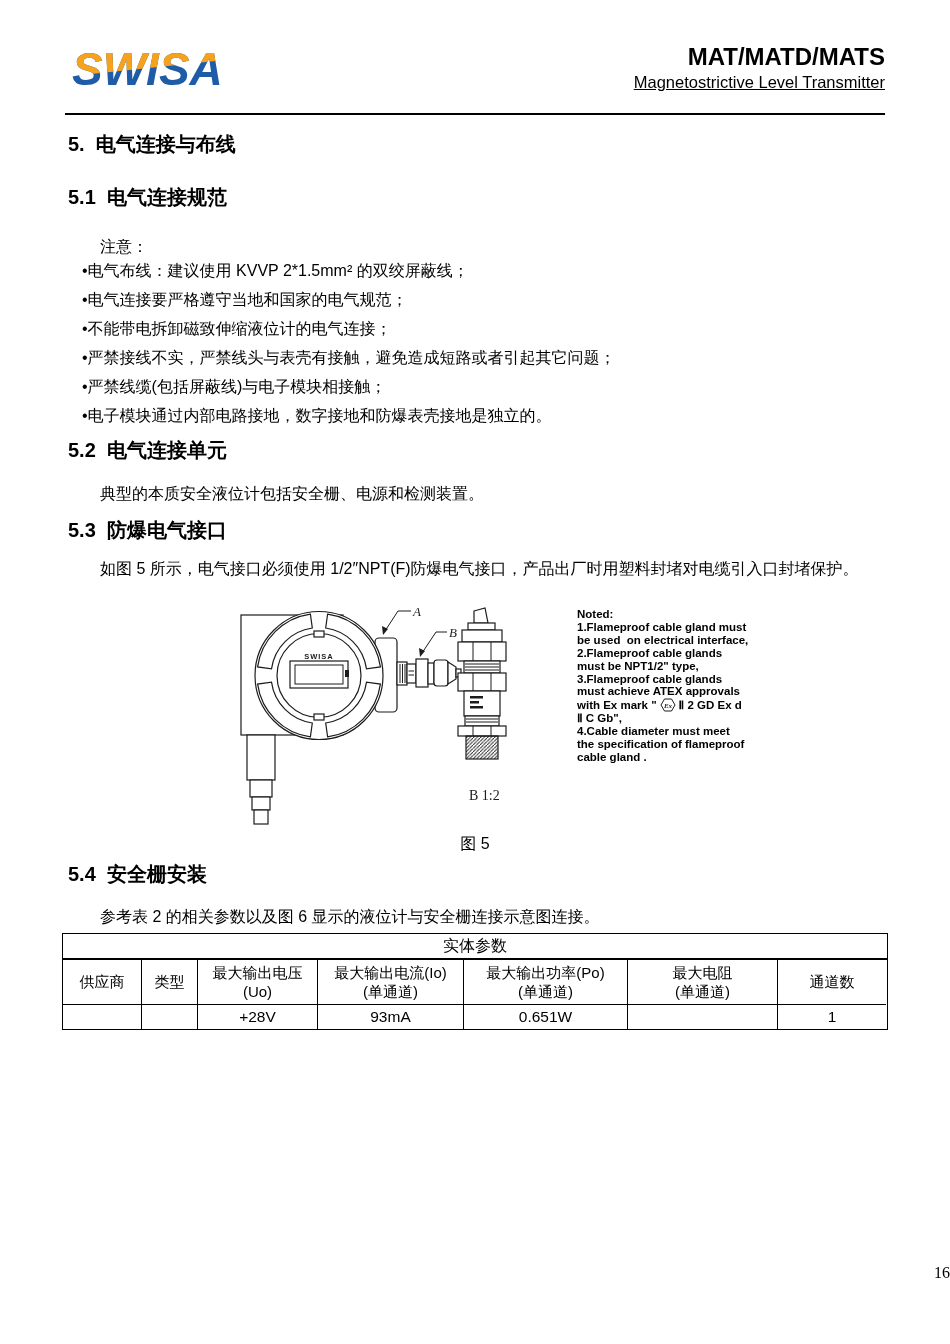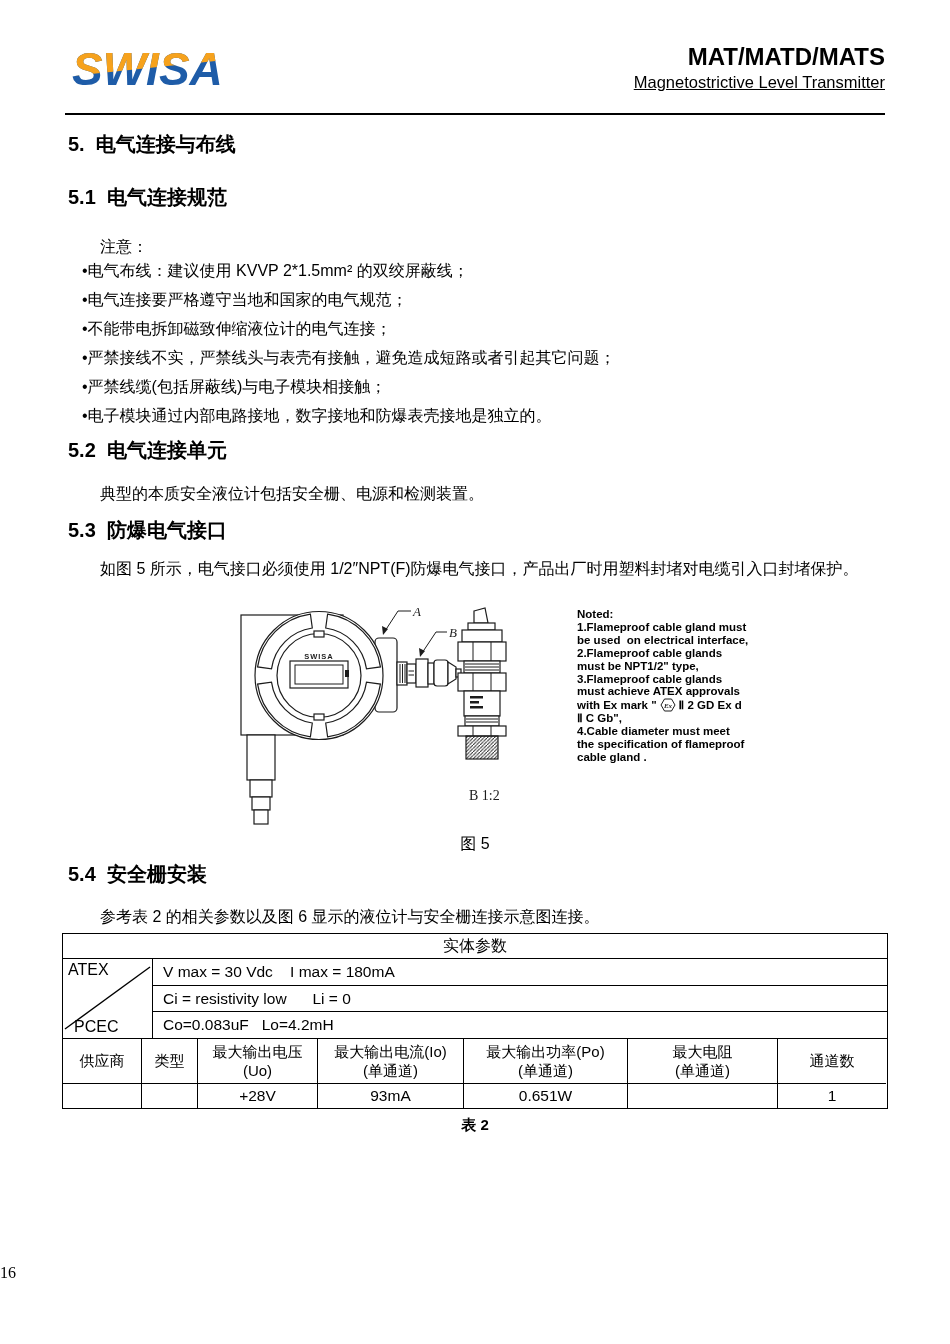--- a/index.html
+++ b/index.html
@@ -55,21 +55,21 @@
   .t-grid { display:grid; grid-template-columns:78px 56px 120px 146px 164px 150px 109px;
             border-top:1.5px solid #000; }
   .t-grid > div { border-left:1.5px solid #000; display:flex; flex-direction:column;
                   align-items:center; justify-content:center; text-align:center; }
   .t-grid > div:nth-child(7n+1) { border-left:none; }
   .th-cell { height:45px; font-size:15px; line-height:19.5px; border-bottom:1.5px solid #000; }
   .td-cell { height:24px; font-size:15.5px; }
   .tbl-caption { left:62px; top:1116px; width:826px; text-align:center;
                  font-size:15px; font-weight:bold; }
 
-  .page-num { left:0; top:1264px; width:950px; text-align:left;
+  .page-num { left:0; top:1264px; width:950px; text-align:right;
               font-family:"Liberation Serif", serif; font-size:16px; }
 
   
   .draw { shape-rendering:geometricPrecision; }
   .ln  { fill:#fff; stroke:#1c1c1c; stroke-width:1.2; }
   .ln2 { fill:none; stroke:#1c1c1c; stroke-width:1; }
   .blk { fill:#1c1c1c; stroke:none; }
   .cad { font-family:"Liberation Serif", serif; fill:#1c1c1c; }
 </style>
 </head>
@@ -218,32 +218,20 @@
     </div>
   </div>
 
   <div class="abs fig-caption">图 5</div>
 
   <div class="abs h1" style="top:861px">5.4  安全栅安装</div>
   <div class="abs body-t" style="top:907px">参考表 2 的相关参数以及图 6 显示的液位计与安全栅连接示意图连接。</div>
 
   <div class="abs tbl">
     <div class="t-title">实体参数</div>
-    <div class="t-cert">
-      <div class="cert-cell">
-        <svg class="cert-diag" viewBox="0 0 90 79" preserveAspectRatio="none">
-          <line x1="2" y1="70" x2="88" y2="8" stroke="#000" stroke-width="1.4"></line>
-        </svg>
-        <span class="cert-top">ATEX</span>
-        <span class="cert-bot">PCEC</span>
-      </div>
-      <div class="p-row p-r1">V max = 30 Vdc    I max = 180mA</div>
-      <div class="p-row p-r2">Ci = resistivity low      Li = 0</div>
-      <div class="p-row p-r3">Co=0.083uF   Lo=4.2mH</div>
-    </div>
     <div class="t-grid">
       <div class="th-cell">
         <span>供应商</span>
         </div>
       <div class="th-cell">
         <span>类型</span>
         </div>
       <div class="th-cell">
         <span>最大输出电压</span>
           <span>(Uo)</span>
@@ -267,16 +255,15 @@
       <div class="td-cell"></div>
       <div class="td-cell"></div>
       <div class="td-cell">+28V</div>
       <div class="td-cell">93mA</div>
       <div class="td-cell">0.651W</div>
       <div class="td-cell"></div>
       <div class="td-cell">1</div>
     </div>
   </div>
 
-  <div class="abs tbl-caption">表 2</div>
 
   <div class="abs page-num">16</div>
 </div>
 
 </body></html>

